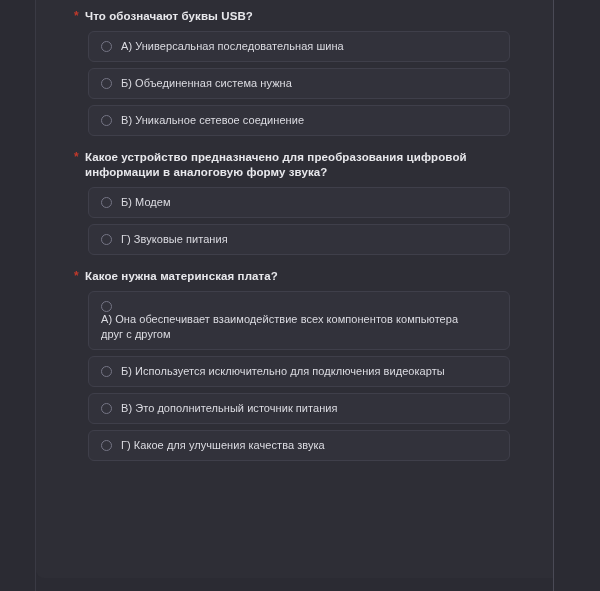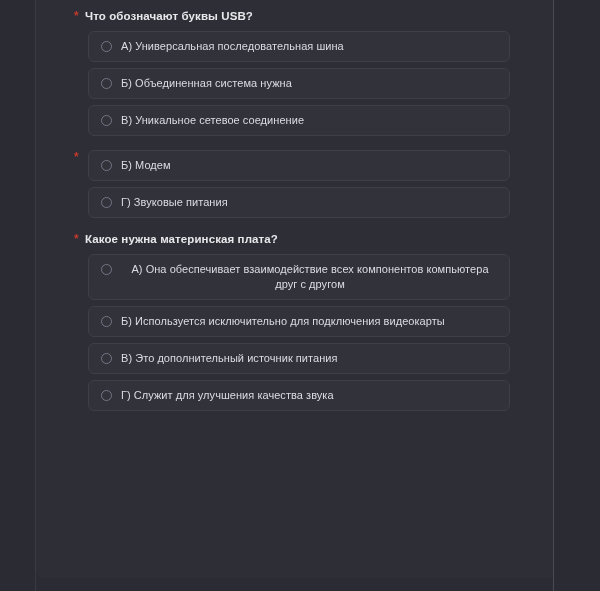--- a/index.html
+++ b/index.html
@@ -97,42 +97,41 @@
     min-height: 31px;
     background: #32323b;
     border: 1px solid #3f3f4a;
     border-radius: 6px;
     margin-bottom: 6px;
     padding: 7px 10px 7px 12px;
     cursor: pointer;
   }
   .option:last-child { margin-bottom: 0; }
 
-  .option.tall { min-height: 41px; }
+  .option.tall { min-height: 41px; flex-direction: column; }
 
   .radio {
     flex: 0 0 auto;
     width: 11px;
     height: 11px;
     border-radius: 50%;
     border: 1px solid #757585;
     background: transparent;
     margin-top: 2px;
     margin-right: 9px;
     box-sizing: border-box;
   }
 
   .opt-label {
     color: #dcdce2;
     font-size: 11px;
     line-height: 15px;
     letter-spacing: .05px;
     font-weight: 400;
     max-width: 378px;
-    text-align: center;
   }
 </style>
 </head>
 <body>
 
 <div class="screen">
 
   <div class="rule-left"></div>
   <div class="rule-right"></div>
 
@@ -149,21 +148,21 @@
               <span class="radio"></span>
               <span class="opt-label">Б) Объединенная система нужна</span>
             </div>
             <div class="option">
               <span class="radio"></span>
               <span class="opt-label">В) Уникальное сетевое соединение</span>
             </div>
           </div>
         </div>
         <div class="question-block">
-          <div class="q-title"><span class="req-star">*</span></div>
+          <div class="q-title"><span class="req-star">*</span><span>Какое устройство предназначено для преобразования цифровой информации в аналоговую форму звука?</span></div>
           <div class="options">
             <div class="option">
               <span class="radio"></span>
               <span class="opt-label">Б) Модем</span>
             </div>
             <div class="option">
               <span class="radio"></span>
               <span class="opt-label">Г) Звуковые питания</span>
             </div>
           </div>
@@ -178,20 +177,20 @@
             <div class="option">
               <span class="radio"></span>
               <span class="opt-label">Б) Используется исключительно для подключения видеокарты</span>
             </div>
             <div class="option">
               <span class="radio"></span>
               <span class="opt-label">В) Это дополнительный источник питания</span>
             </div>
             <div class="option">
               <span class="radio"></span>
-              <span class="opt-label">Г) Служит для улучшения качества звука</span>
+              <span class="opt-label">Г) Какое для улучшения качества звука</span>
             </div>
           </div>
         </div>
       </div>
   </div>
 
 </div>
 
 </body></html>

